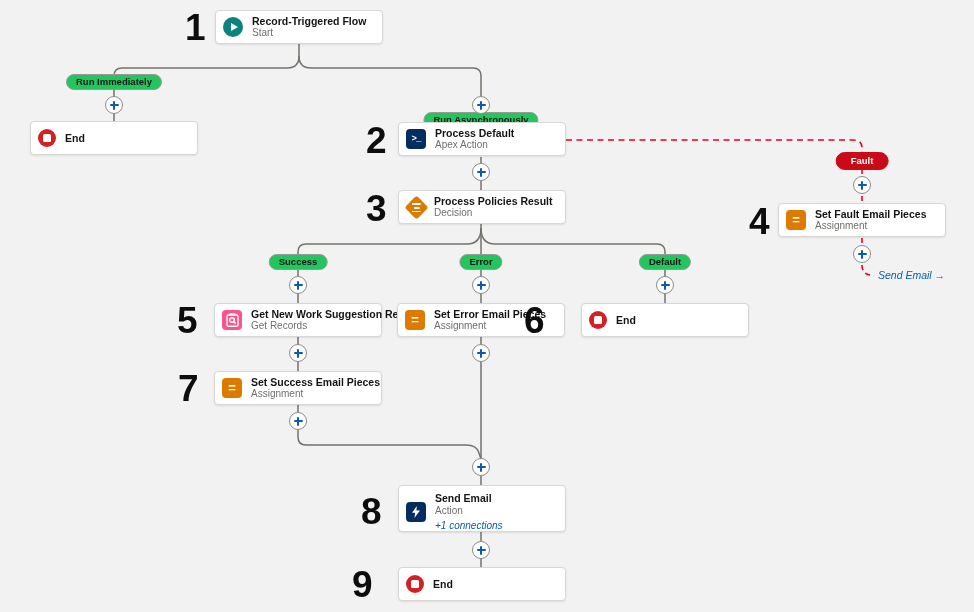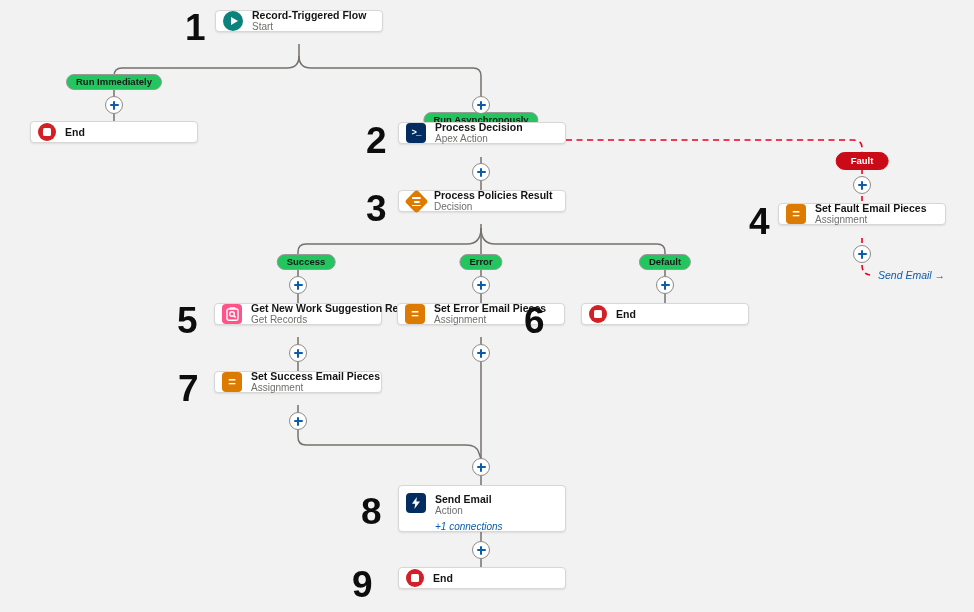--- a/index.html
+++ b/index.html
@@ -9,34 +9,34 @@
     position: relative;
     width: 974px; height: 612px;
     background: #f3f2f2;
     overflow: hidden;
   }
   #connectors { position: absolute; left: 0; top: 0; z-index: 0; }
 
   
   .node {
     position: absolute;
-    width: 168px; height: 22px;
+    width: 168px; height: 34px;
     background: #ffffff;
     border: 1px solid #d9d7d5;
     border-radius: 4px;
     box-shadow: 0 1px 2px rgba(0,0,0,0.09);
     display: flex; align-items: center;
     padding-left: 7px;
     z-index: 2;
     cursor: pointer;
   }
   .node .txt { margin-left: 9px; line-height: 1.15; white-space: nowrap; }
   .node .title { font-size: 10.5px; font-weight: bold; color: #141414; }
   .node .subtitle { font-size: 10px; color: #706e6b; }
-  .node.tall { height: 47px; align-items: flex-start; padding-top: 7px; }
+  .node.tall { height: 47px; align-items: center; padding-top: 7px; }
   .connections { font-size: 10px; font-style: italic; color: #0b5cab; margin-top: 4px; cursor: pointer; }
 
   
   .eicon {
     width: 20px; height: 20px; border-radius: 4px;
     flex: 0 0 auto;
     display: flex; align-items: center; justify-content: center;
     color: #fff;
   }
   .eicon.circle { border-radius: 50%; }
@@ -137,21 +137,21 @@
 
     <path d="M481,532 V568" fill="none" stroke="#75716c" stroke-width="1.5"></path>
 
     <path d="M566,140 H853 Q862,140 862,148 V153" fill="none" stroke="#ea001e" stroke-width="1.6" stroke-dasharray="6 4.5"></path>
     <path d="M862,169 V203" fill="none" stroke="#ea001e" stroke-width="1.6" stroke-dasharray="5 4"></path>
     <path d="M862,238 V265 Q862,274 870,275 L874,276" fill="none" stroke="#ea001e" stroke-width="1.6" stroke-dasharray="5 4"></path>
   </svg>
 
   <div class="pill" style="left:114px; top:82px;">Run Immediately</div>
   <div class="pill" style="left:481px; top:82px;margin-top:38px;">Run Asynchronously</div>
-  <div class="pill" style="left:298px; top:262px;margin-left:8px;">Success</div>
+  <div class="pill" style="left:298px; top:262px;">Success</div>
   <div class="pill" style="left:481px; top:262px;">Error</div>
   <div class="pill" style="left:665px; top:262px;">Default</div>
   <div class="pill fault" style="left:862px; top:161px;">Fault</div>
 
   <div class="plus" style="left:114px; top:105px;"></div>
   <div class="plus" style="left:481px; top:105px;"></div>
   <div class="plus" style="left:481px; top:172px;"></div>
   <div class="plus" style="left:298px; top:285px;"></div>
   <div class="plus" style="left:481px; top:285px;"></div>
   <div class="plus" style="left:665px; top:285px;"></div>
@@ -180,21 +180,21 @@
     <span class="txt">
       <div class="title">End</div>
     </span>
   </div>
 
   <div class="node" style="left:398px; top:122px;">
     <span class="eicon navy">
         <span class="apex-glyph">&gt;_</span>
       </span>
     <span class="txt">
-      <div class="title">Process Decision</div>
+      <div class="title">Process Default</div>
       <div class="subtitle">Apex Action</div>
     </span>
   </div>
 
   <div class="node" style="left:398px; top:190px;">
     <span class="diamond">
       <span class="inner">
           <span class="bar b1"></span>
           <span class="bar b2"></span>
           <span class="bar b3"></span>

